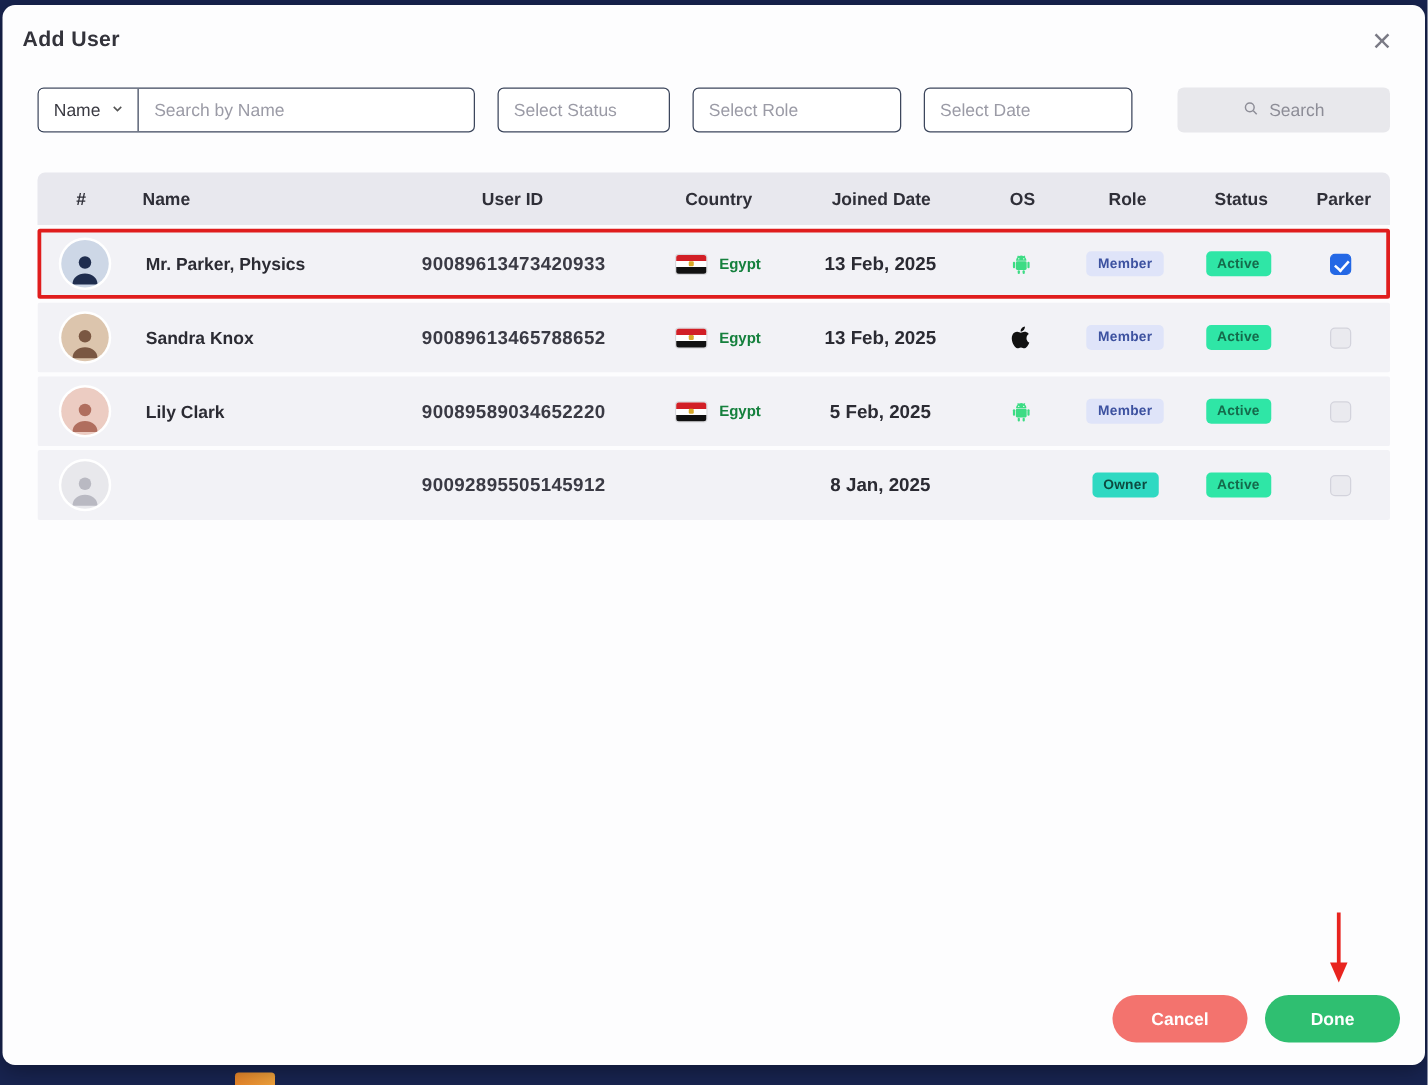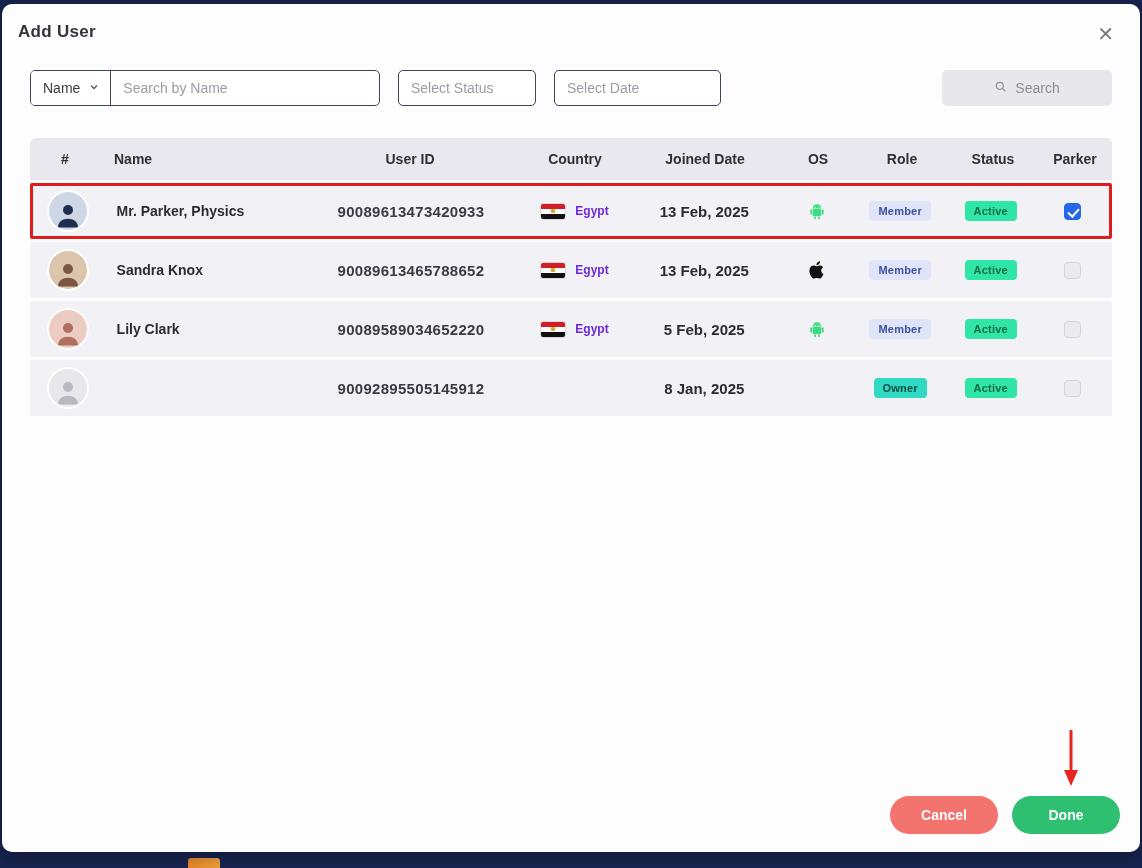--- a/index.html
+++ b/index.html
@@ -81,21 +81,21 @@
   .country-wrap{ display:flex; align-items:center; gap:10px; }
   .flag{
     position:relative; width:24px; height:15px; border-radius:2px; overflow:hidden;
     background:linear-gradient(180deg,#d21f26 0 33.3%,#ffffff 33.3% 66.6%,#111111 66.6% 100%);
     box-shadow:0 0 0 1px rgba(0,0,0,.1);
   }
   .flag .emblem{
     position:absolute; left:50%; top:50%; width:4px; height:4px;
     transform:translate(-50%,-50%); background:#d9a928; border-radius:1px;
   }
-  .country-name{ font-size:12px; font-weight:700; color:#6d28d9;text-align:center; }
+  .country-name{ font-size:12px; font-weight:700; color:#15803d;text-align:center; }
   .avatar{
     width:38px; height:38px; border-radius:50%; overflow:hidden;
     display:flex; align-items:flex-end; justify-content:center;
     box-shadow:0 0 0 2px #ffffff;
   }
   .avatar svg{ width:30px; height:30px; }
   .avatar-0{ background:#cdd7e6; } .avatar-0 svg{ fill:#1f2d4e; }
   .avatar-1{ background:#dcc5ad; } .avatar-1 svg{ fill:#7a5742; }
   .avatar-2{ background:#ecccc2; } .avatar-2 svg{ fill:#b06e5e; }
   .avatar-3{ background:#e8e8ec; } .avatar-3 svg{ fill:#b9b9c2; }
@@ -154,20 +154,21 @@
         <span>Name</span>
         <span>
           <svg viewBox="0 0 24 24" fill="none" stroke-width="2.5">
               <polyline points="6,9 12,15 18,9" stroke="inherit"></polyline>
             </svg>
         </span>
       </div>
       <input class="text-input" type="text" placeholder="Search by Name" style="">
     </div>
     <input class="filter-input w-status" type="text" placeholder="Select Status" style="">
+    <input class="filter-input w-role" type="text" placeholder="Select Role" style="">
     <input class="filter-input w-date" type="text" placeholder="Select Date" style="">
     <button class="search-btn">
       <span>
         <svg viewBox="0 0 24 24" stroke-width="2">
             <circle cx="10" cy="10" r="6"></circle>
             <line x1="14.8" y1="14.8" x2="19.5" y2="19.5"></line>
           </svg>
       </span>
       <span>Search</span>
     </button>

